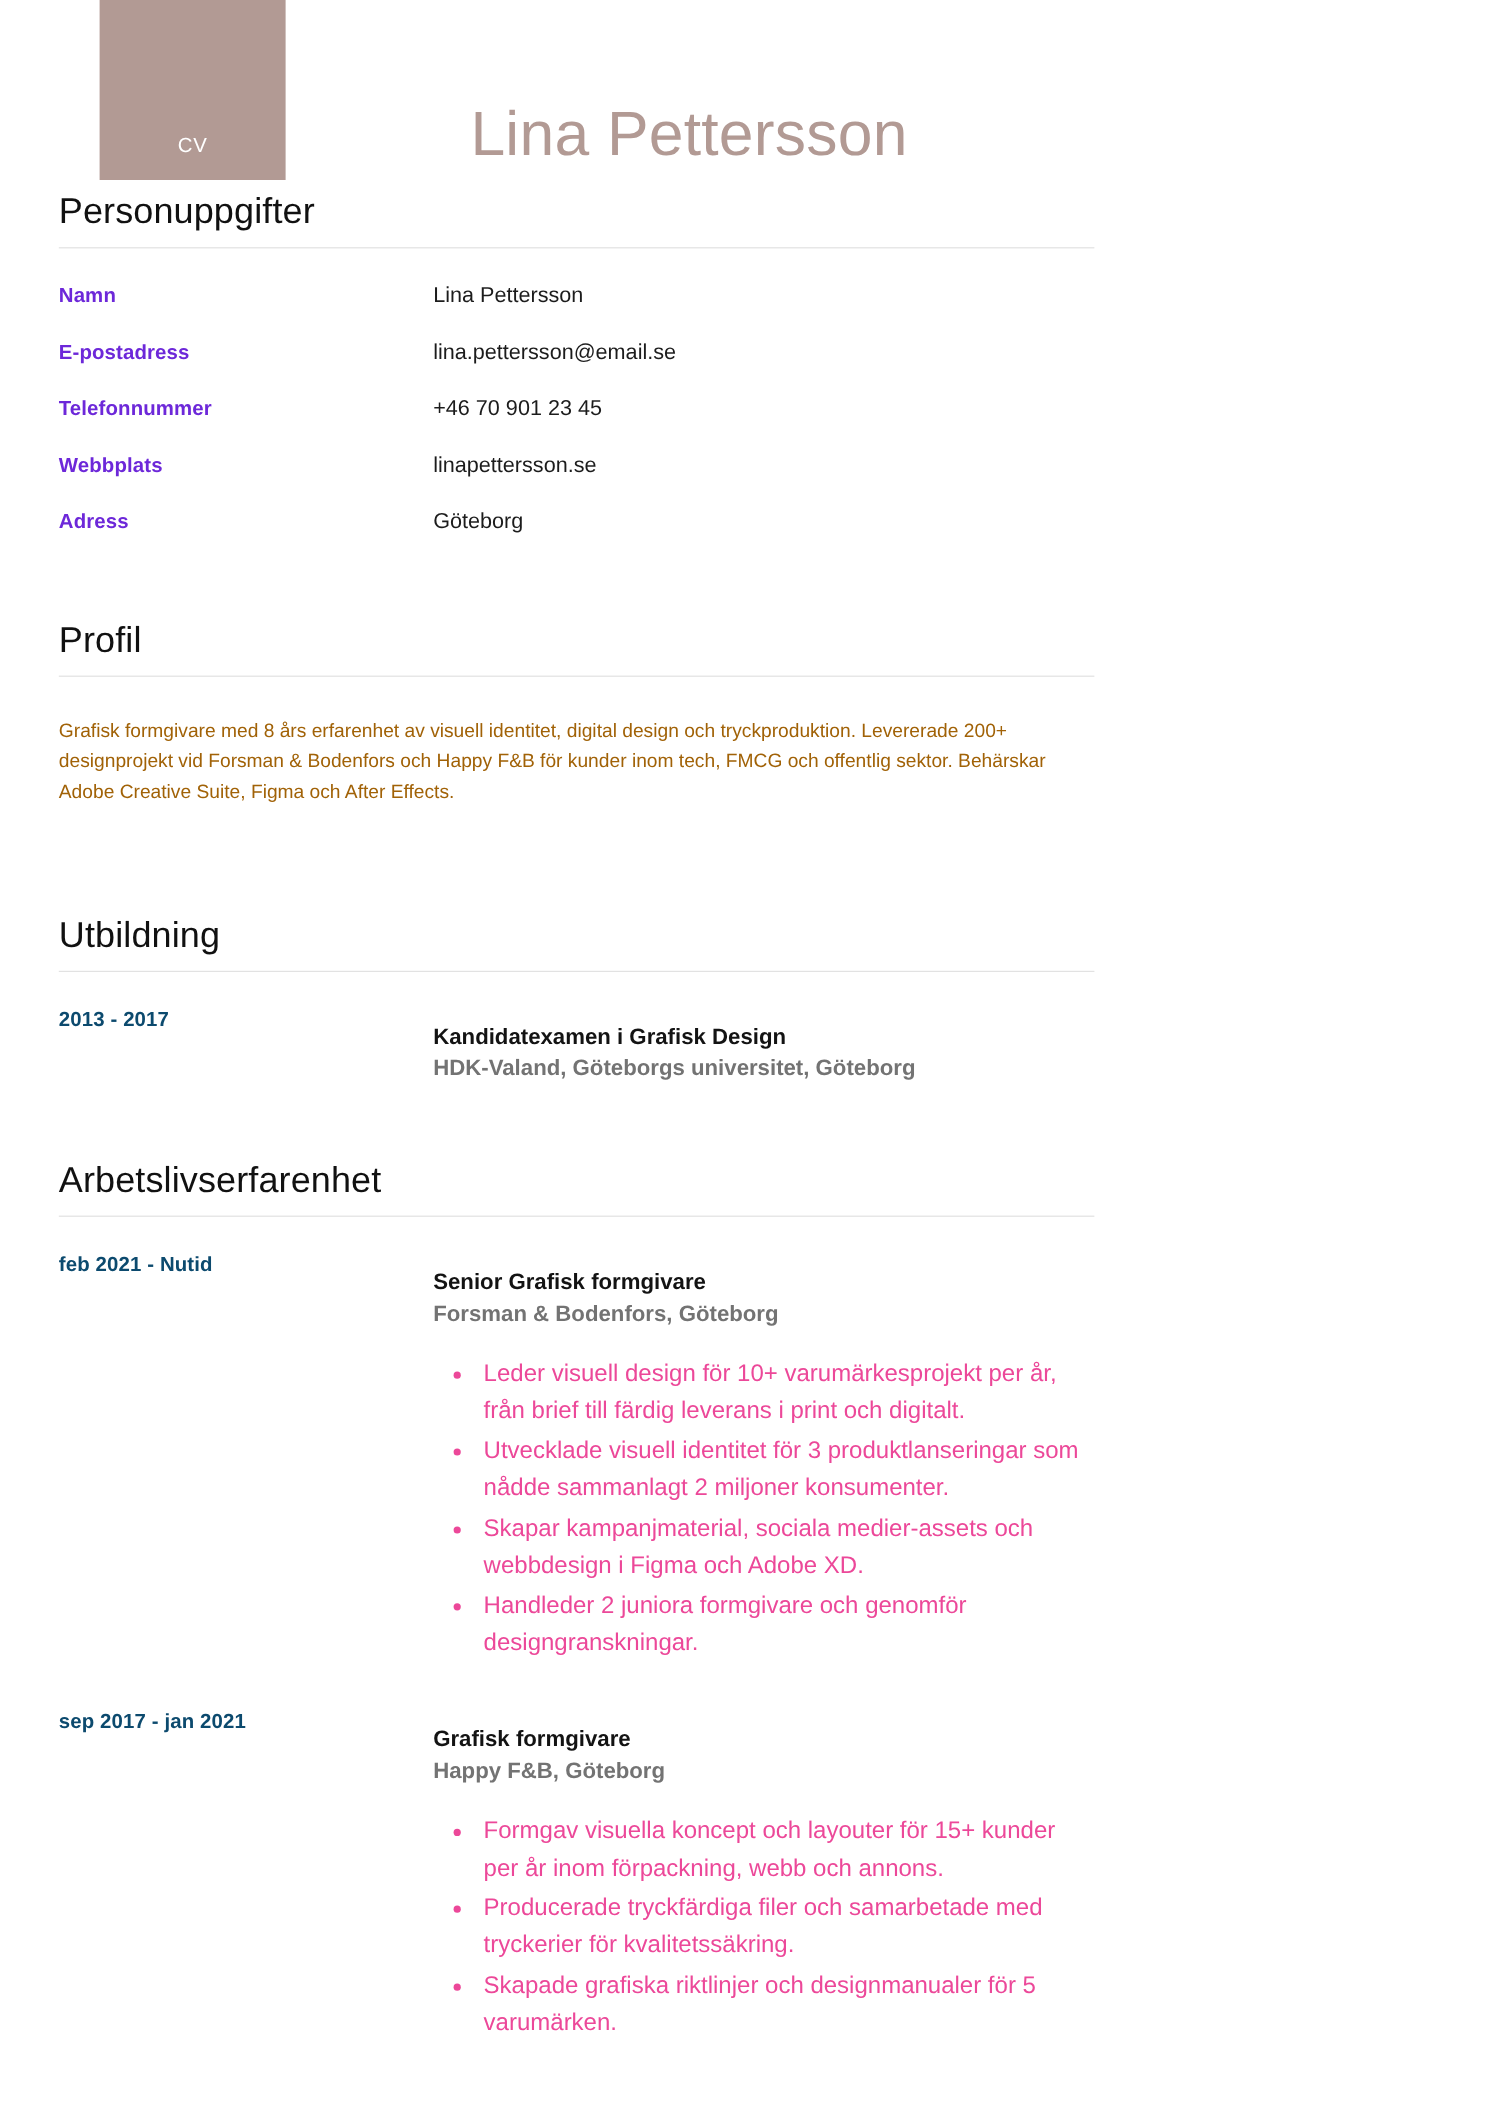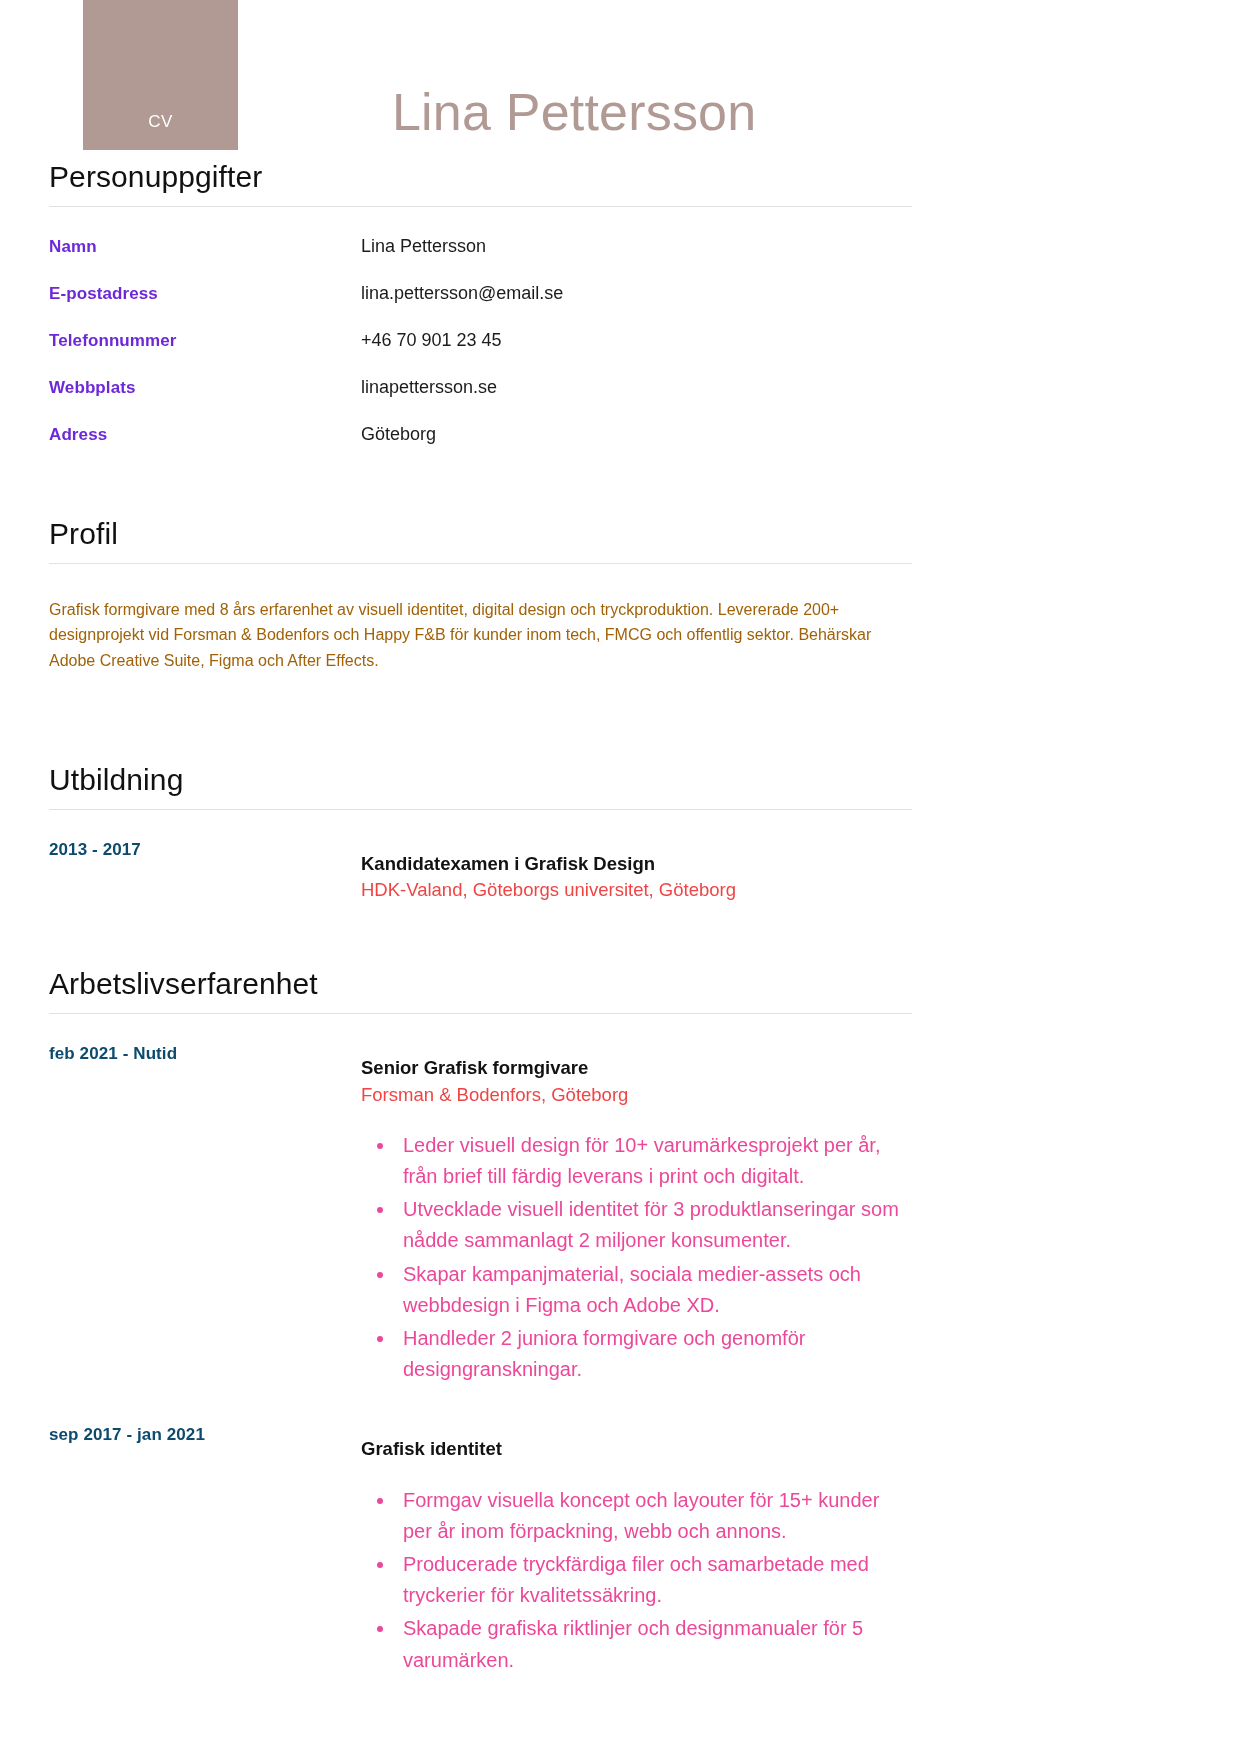--- a/index.html
+++ b/index.html
@@ -140,22 +140,22 @@
     margin-top: 13px;
   }
   .entry-title {
     font-size: 18.5px;
     font-weight: bold;
     color: #131313;
     line-height: 1.42;
   }
   .entry-org {
     font-size: 18.5px;
-    font-weight: normal;
-    color: #ef4444;
+    font-weight: bold;
+    color: #737373;
     line-height: 1.42;
   }
   .entry-bullets {
     margin: 22px 0 0 0;
     padding-left: 35px;
     list-style: disc;
   }
   .entry-bullets li {
     font-size: 20px;
     line-height: 1.56;
@@ -260,21 +260,22 @@
               <li>Handleder 2 juniora formgivare och genomför designgranskningar.</li>
             </ul>
           </div>
         </div>
 
         <div class="gap-after-bullets"></div>
 
         <div class="entry">
           <div class="entry-period">sep 2017 - jan 2021</div>
           <div class="entry-body">
-            <div class="entry-title">Grafisk identitet</div>
+            <div class="entry-title">Grafisk formgivare</div>
+            <div class="entry-org">Happy F&amp;B, Göteborg</div>
             <ul class="entry-bullets">
               <li>Formgav visuella koncept och layouter för 15+ kunder per år inom förpackning, webb och annons.</li>
               <li>Producerade tryckfärdiga filer och samarbetade med tryckerier för kvalitetssäkring.</li>
               <li>Skapade grafiska riktlinjer och designmanualer för 5 varumärken.</li>
             </ul>
           </div>
         </div>
 
       </div>
     </div>

